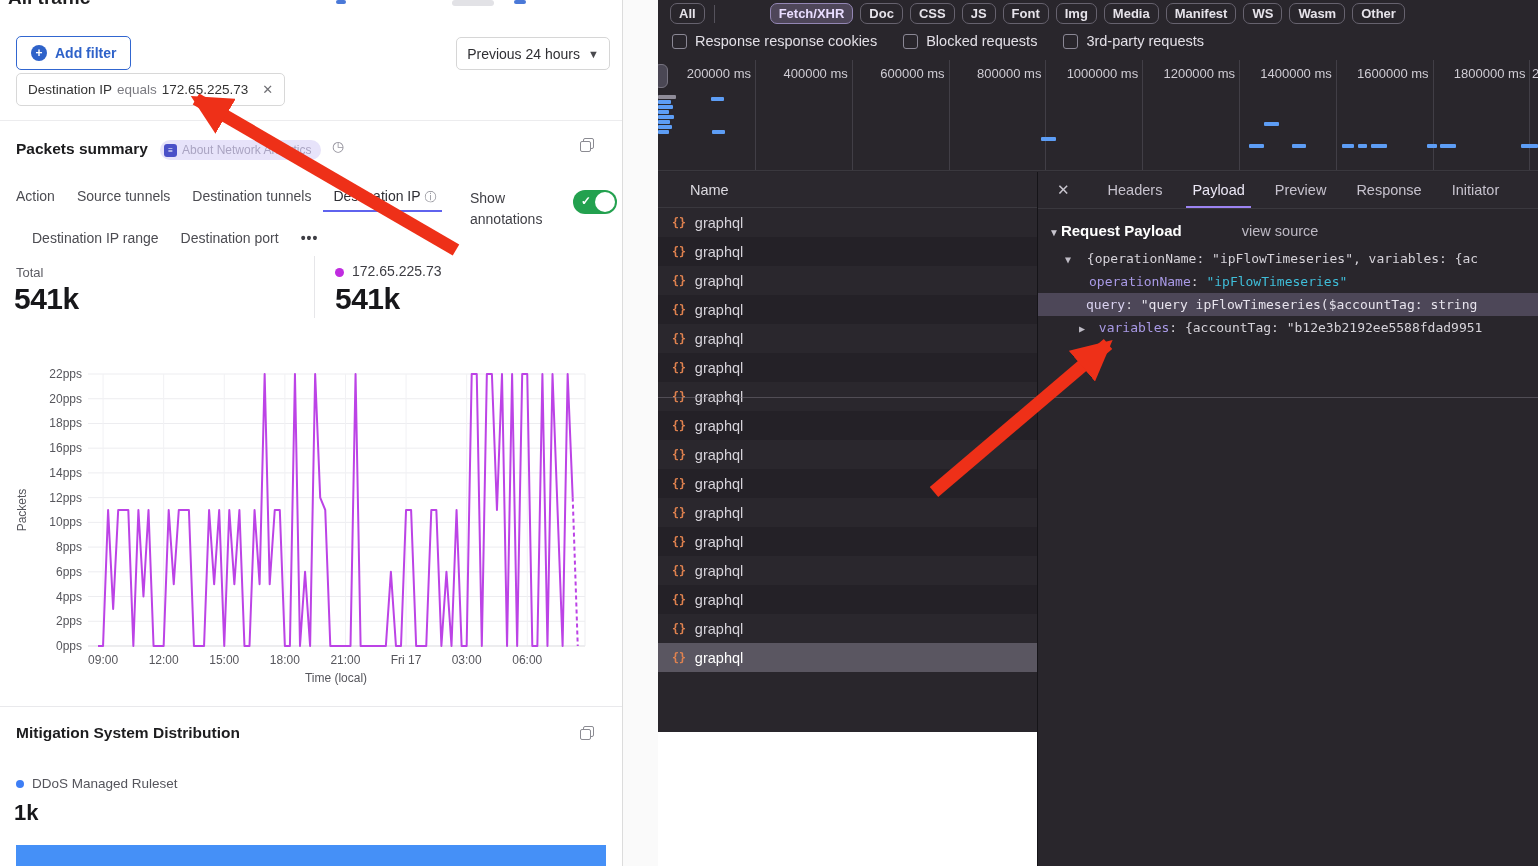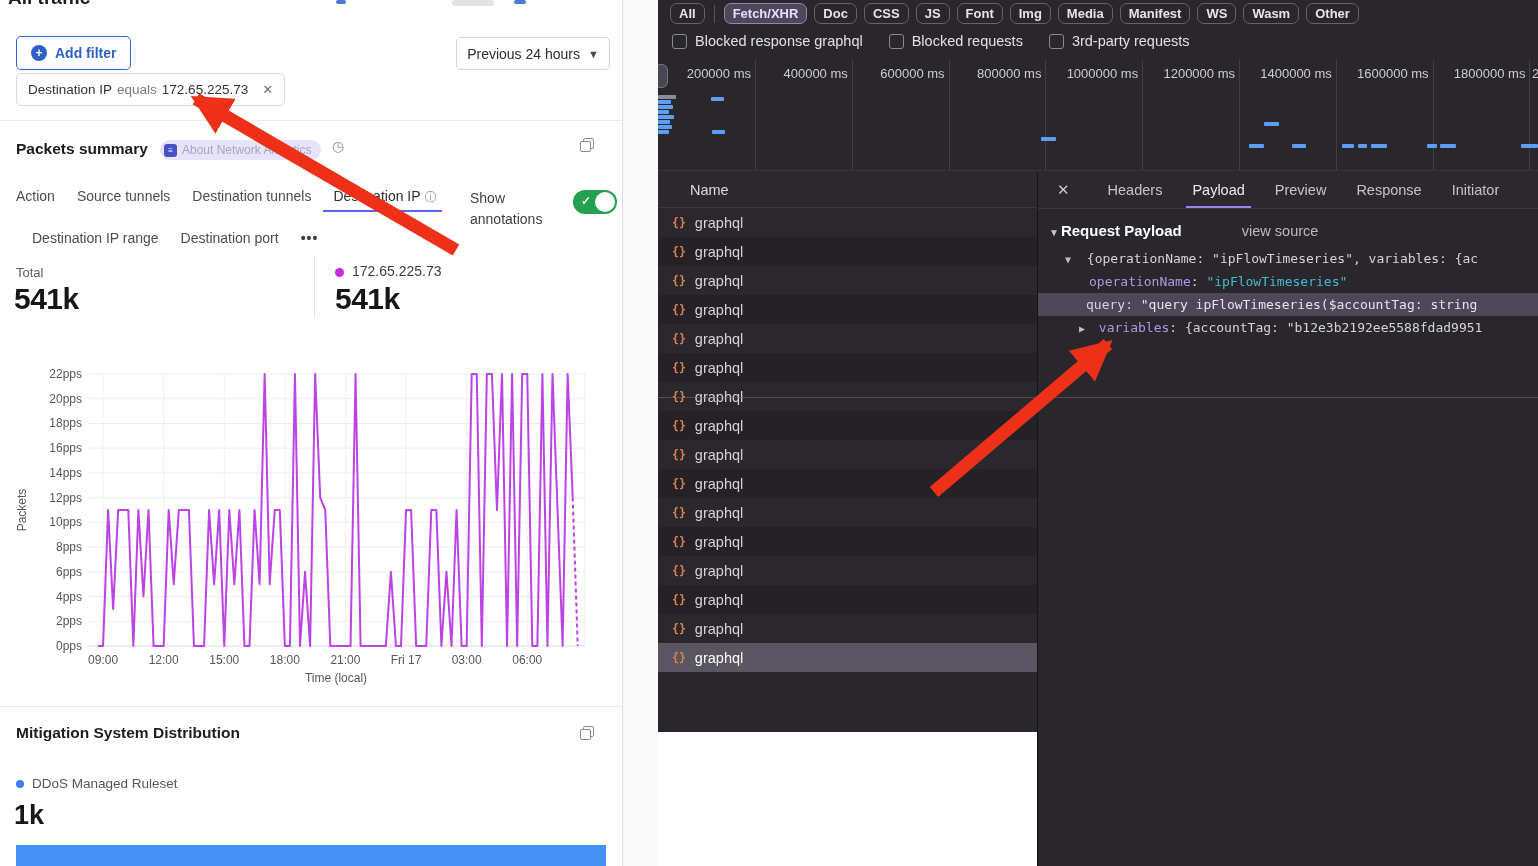--- a/index.html
+++ b/index.html
@@ -58,29 +58,29 @@
   .stat-label{font-size:13px;color:#5c5c63;}
   .stat-value{font-size:30px;font-weight:700;color:#17171a;letter-spacing:-0.5px;}
   #stat-divider{left:314px;top:256px;width:1px;height:62px;background:#e6e6e9;}
   .dot{border-radius:50%;display:inline-block;}
 
   #chart{left:0;top:358px;}
 
   #mit-border{left:0;top:706px;width:622px;height:1px;background:#e9e9ec;}
   #mit-title{left:16px;top:724px;font-size:15.5px;font-weight:700;color:#1d1d1f;}
   #mit-legend{left:16px;top:776px;display:flex;align-items:center;gap:8px;font-size:13.5px;color:#55555c;}
-  #mit-value{left:14px;top:800px;font-size:27px;font-weight:700;color:#17171a;}
+  #mit-value{left:14px;top:800px;font-size:22px;font-weight:700;color:#17171a;}
   #mit-bar{left:16px;top:845px;width:590px;height:21px;}
 
   
   #devtools{left:658px;top:0;width:880px;height:732px;background:#29262c;color:#d7d4db;font-size:14px;}
   #pills{position:absolute;left:12px;top:3px;display:flex;align-items:center;gap:7px;}
   .pill{border:1px solid #66626e;border-radius:7px;padding:2px 8px;font-size:13px;font-weight:600;
         color:#e6e3ea;cursor:pointer;white-space:nowrap;}
-  .pill.sel{background:#4e4659;border-color:#9386b4;color:#e9ddff;}
+  .pill.sel{background:#4e4659;border-color:#9386b4;color:#e9ddff;margin-left:46px;}
   .pill-sep{width:1px;height:18px;background:#55525c;margin:0 2px;}
   #checks{position:absolute;left:14px;top:33px;display:flex;gap:26px;align-items:center;}
   .chk-item{display:flex;align-items:center;gap:8px;font-size:14.5px;color:#e2dfe6;cursor:pointer;}
   .chk-box{width:13px;height:13px;border:1.6px solid #8a8794;border-radius:3px;background:transparent;}
 
   #timeline{position:absolute;left:0;top:60px;width:880px;height:110px;border-bottom:1px solid #3a383e;overflow:hidden;}
   .tl-grid{position:absolute;top:0;bottom:0;width:1px;background:#413e46;}
   .tl-label{position:absolute;top:6px;font-size:13px;color:#cfccd4;width:93px;text-align:right;}
   .tl-mark{position:absolute;height:4px;border-radius:1px;background:#5d9df5;}
   #tl-handle{position:absolute;left:-4px;top:4px;width:12px;height:22px;border-radius:6px;
@@ -257,21 +257,21 @@
       <span class="pill">Img</span>
       <span class="pill">Media</span>
       <span class="pill">Manifest</span>
       <span class="pill">WS</span>
       <span class="pill">Wasm</span>
       <span class="pill">Other</span>
     </div>
   <div id="checks">
       <span class="chk-item">
         <span class="chk-box"></span>
-        <span>Blocked response graphql</span>
+        <span>Response response cookies</span>
       </span>
       <span class="chk-item">
         <span class="chk-box"></span>
         <span>Blocked requests</span>
       </span>
       <span class="chk-item">
         <span class="chk-box"></span>
         <span>3rd-party requests</span>
       </span>
     </div>

